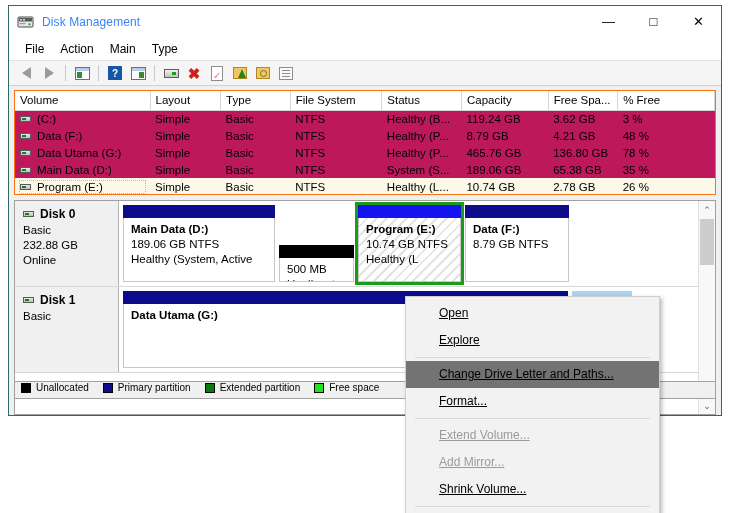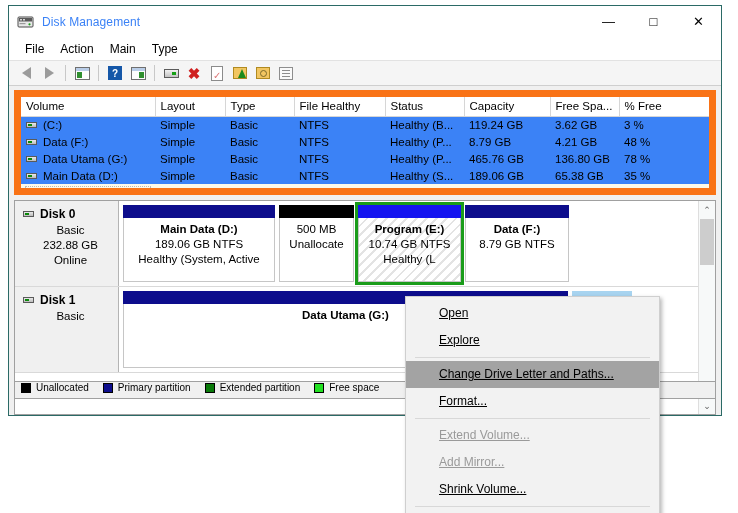--- a/index.html
+++ b/index.html
@@ -59,22 +59,22 @@
   }
   .tb-btn { width: 22px; height: 22px; display: flex; align-items: center; justify-content: center; position: relative; }
   .tb-sep { width: 1px; height: 16px; background: #c8c8c8; margin: 0 4px; }
 
   
   .client { flex: 1 1 auto; position: relative; background: #f0f0f0; padding: 4px 5px 0 5px; display: flex; flex-direction: column; }
 
   
   .vol-list {
     flex: 0 0 105px;
-    background: #3b82f6;
-    border: 7px solid #f97316;
+    background: #be185d;
+    border: 1px solid #f97316;
     overflow: hidden;
     position: relative;
   }
   table.vol { width: 100%; border-collapse: collapse; font-size: 11.5px; table-layout: fixed; }
   table.vol th {
     background: #ffffff;
     border-right: 1px solid #d6d6d6;
     border-bottom: 1px solid #d6d6d6;
     font-weight: normal;
     text-align: left;
@@ -109,21 +109,21 @@
   
   .disk-view {
     flex: 1 1 auto;
     margin-top: 5px;
     background: #ffffff;
     border: 1px solid #a0a0a0;
     position: relative;
     overflow: hidden;
   }
   .disk-scroll { position: absolute; left: 0; top: 0; right: 17px; bottom: 0; overflow: hidden; }
-  .disk-row { display: flex; height: 86px; border-bottom: 1px solid #d9d9d9; text-align: center; }
+  .disk-row { display: flex; height: 86px; border-bottom: 1px solid #d9d9d9; }
   .disk-head {
     flex: 0 0 104px;
     background: #f0f0f0;
     border-right: 1px solid #b4b4b4;
     padding: 6px 0 0 8px;
     font-size: 11.5px;
     color: #000;
   }
   .disk-head .dh-title { font-weight: bold; display: flex; align-items: center; gap: 6px; margin-bottom: 2px; font-size: 12px; }
   .disk-head .dh-line { line-height: 15px; }
@@ -187,21 +187,21 @@
     font-size: 12px;
   }
   .ctx-item {
     height: 27px; line-height: 27px;
     padding-left: 33px;
     color: #000;
     white-space: nowrap;
     text-decoration: underline;
   }
   .ctx-item.disabled { color: #9a9a9a; }
-  .ctx-item.highlight { background: #a3a3a3; }
+  .ctx-item.highlight { background: #737373; }
   .ctx-sep { height: 1px; background: #d8d8d8; margin: 3px 9px 3px 9px; }
 
   
   .ico-arrow { width: 0; height: 0; border-top: 6px solid transparent; border-bottom: 6px solid transparent; }
   .ico-arrow.left { border-right: 9px solid #9b9b9b; }
   .ico-arrow.right { border-left: 9px solid #9b9b9b; }
   .ico-panel { width: 15px; height: 13px; border: 1px solid #6f6f6f; background: #fdfdfd; position: relative; }
   .ico-panel::before { content: ""; position: absolute; left: 0; top: 0; right: 0; height: 3px; background: #b9cde8; }
   .ico-panel .sq { position: absolute; width: 5px; height: 6px; background: #2f8f2f; top: 4px; }
   .ico-panel.lft .sq { left: 1px; }
@@ -311,21 +311,21 @@
             <col style="width:79px">
               <col style="width:86px">
               <col style="width:69px">
               <col style="width:96px">
           </colgroup>
           <thead>
             <tr>
               <th>Volume</th>
               <th>Layout</th>
               <th>Type</th>
-              <th>File Healthy</th>
+              <th>File System</th>
               <th>Status</th>
               <th>Capacity</th>
               <th>Free Spa...</th>
               <th>% Free</th>
             </tr>
           </thead>
           <tbody id="vol-body">
               <tr class="vol-row">
                 <td>
                   <span class="vol-name-cell">
@@ -374,21 +374,21 @@
               <tr class="vol-row">
                 <td>
                   <span class="vol-name-cell">
                     <span class="drive-glyph"></span>
                     <span>Main Data (D:)</span>
                   </span>
                 </td>
                 <td>Simple</td>
                 <td>Basic</td>
                 <td>NTFS</td>
-                <td>Healthy (S...</td>
+                <td>System (S...</td>
                 <td>189.06 GB</td>
                 <td>65.38 GB</td>
                 <td>35 %</td>
               </tr>
               <tr class="vol-row selected">
                 <td>
                   <span class="vol-name-cell">
                     <span class="drive-glyph"></span>
                     <span>Program (E:)</span>
                   </span>
@@ -419,21 +419,21 @@
               </div>
               <div class="disk-parts">
                 <div class="part" style="width: 152px; flex: 0 0 152px;">
                   <div class="bar" style="background: rgb(13, 13, 140);"></div>
                   <div class="body">
                     <div class="pname">Main Data  (D:)</div>
                     <div class="pline">189.06 GB NTFS</div>
                     <div class="pline">Healthy (System, Active</div>
                   </div>
                 </div>
-                <div class="part" style="width: 75px; flex: 0 0 75px;">
+                <div class="part" style="width: 75px; flex: 0 0 75px; margin-top: 40px;">
                   <div class="bar" style="background: rgb(0, 0, 0);"></div>
                   <div class="body">
                     <div class="pline">500 MB</div>
                     <div class="pline">Unallocate</div>
                   </div>
                 </div>
                 <div class="part selected" style="width: 103px; flex: 0 0 103px;">
                   <div class="bar" style="background: rgb(20, 20, 240);"></div>
                   <div class="body">
                     <div class="pname">Program  (E:)</div>

